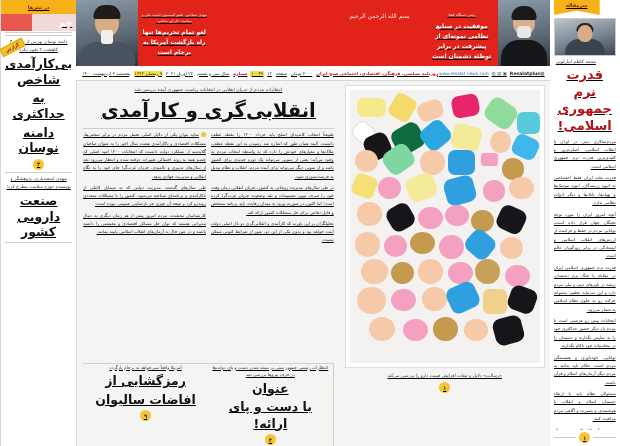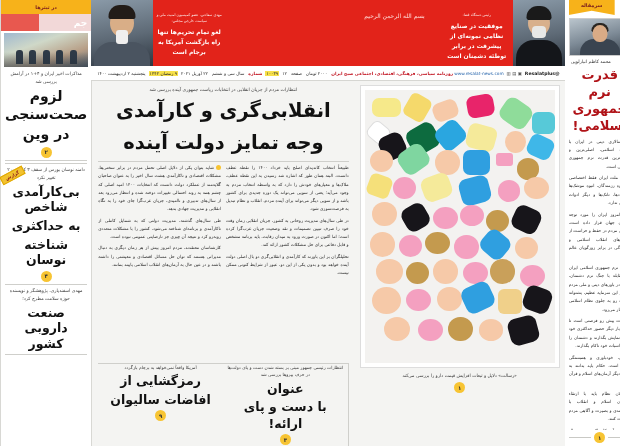--- a/index.html
+++ b/index.html
@@ -8,20 +8,21 @@
     background: #ffffff;
     font-family: "DejaVu Sans", "Liberation Sans", sans-serif;
     overflow: hidden;
   }
   .page {
     position: relative;
     width: 620px; height: 446px;
     background: #f4f4f2;
     display: flex;
     flex-direction: row-reverse;
+    text-decoration: underline;
   }
 
   
   .right-col {
     width: 100px;
     background: #ffffff;
     border-left: 1px solid #d8d8d4;
     display: flex; flex-direction: column;
     padding: 0 3px 2px 3px;
   }
@@ -272,43 +273,30 @@
 
   <aside class="right-col">
 
     <div class="corner-tab">
       <span class="corner-tab-text">در تیترها</span>
     </div>
     <div class="corner-strip">
       <span class="corner-strip-logo">جم</span>
     </div>
 
-    <div class="side-block">
-      <div class="side-photo">
-        <span class="fig" style="left:14%"></span>
-          <span class="fig" style="left:30%"></span>
-        <span class="fig" style="left:46%"></span>
-          <span class="fig" style="left:62%"></span>
-        <span class="fig" style="left:78%"></span>
-      </div>
-      <div class="side-kicker">مذاکرات اخیر ایران و ۴+۱ در آرامش بررسی شد</div>
-      <div class="side-headline">لزوم صحت‌سنجی</div>
-      <div class="side-headline">در وین</div>
-      <div class="page-badge">۲</div>
-    </div>
     <div class="side-rule"></div>
 
     <div class="side-rule"></div>
 
     <div class="side-block">
       <div class="ribbon">گزارش</div>
       <div class="side-kicker">دامنه نوسان بورس از سقف ۳ کاهشت ۲ تغییر نکرد</div>
       <div class="side-headline sm">بی‌کارآمدی شاخص</div>
       <div class="side-headline sm">به حداکثری</div>
-      <div class="side-headline sm">شناخته نوسان</div>
+      <div class="side-headline sm">دامنه نوسان</div>
       <div class="page-badge">۴</div>
     </div>
     <div class="side-rule"></div>
 
     <div class="side-block">
       <div class="side-kicker">مهدی اسفندیاری، پژوهشگر و نویسنده حوزه سلامت مطرح کرد؛</div>
       <div class="side-headline sm">صنعت داروبی کشور</div>
 
     </div>
     <div class="side-rule"></div>
@@ -368,21 +356,20 @@
         <span>۲۰۰۰ تومان</span>
         <span class="hi-r">روزنامه سیاسی، فرهنگی، اقتصادی، اجتماعی صبح ایران</span>
       </div>
     </div>
 
     <div class="body-row">
 
       <section class="lead">
         <div class="lead-kicker">انتظارات مردم از جریان انقلابی در انتخابات ریاست جمهوری آینده بررسی شد</div>
         <h1 class="lead-headline">انقلابی‌گری و کارآمدی</h1>
-        <h1 class="lead-headline">وجه تمایز دولت آینده</h1>
 
         <div class="lead-cols">
           <div class="lead-col">
             <p class="para"><span class="dropcapmark"></span><span>شاید بتوان یکی از دلایل اصلی تحمل مردم در برابر سختی‌ها، مشکلات اقتصادی و ناکارآمدی هشت سال اخیر را به عنوان صاحبان گلایه‌مند از عملکرد دولت دانست که انتخابات ۱۴۰۰ امید اصلی که چشم همه به روند احتمالی تغییرات دوخته شده و انتظار می‌رود بعد از سال‌های تدبیری و ناامیدی، جریان غرب‌گرا جای خود را به نگاه انقلابی و مدیریت جهادی بدهد.</span></p>
             <p class="para">طی سال‌های گذشته، مدیریت دولتی که به شمایل کاملی از ناکارآمدی و برنامه‌ای شناخته می‌شود، کشور را با مشکلات متعددی روبه‌رو کرد و نتیجه آن چیزی جز نارضایتی عمومی نبوده است.</p>
             <p class="para">کارشناسان معتقدند، مردم امروز بیش از هر زمان دیگری به دنبال مدیرانی هستند که توان حل مسائل اقتصادی و معیشتی را داشته باشند و در عین حال به آرمان‌های انقلاب اسلامی پایبند بمانند.</p>
           </div>
           <div class="lead-col">
             <p class="para">طبیعتاً انتخاب کاندیدای اصلح باید خرداد ۱۴۰۰ را نقطه عطف دانست. البته همان طور که اشاره شد رسیدن به این نقطه عطف، ملاک‌ها و معیارهای خودش را دارد که به واسطه انتخاب مردم به وجود می‌آید؛ یعنی از سویی می‌تواند یک دوره جدیدی برای کشور باشد و از سویی دیگر می‌تواند برای آینده مردم، انقلاب و نظام تبدیل به فرصت‌سوزی شود.</p>
             <p class="para">در طی سال‌های مدیریت روحانی به کشور، جریان انقلابی زمان وقت خود را صرف تبیین تصمیمات و نقد وضعیت جریان غرب‌گرا کرده است؛ اما اکنون در صورت ورود به میدان رقابت، باید برنامه مشخص و قابل دفاعی برای حل مشکلات کشور ارائه کند.</p>

